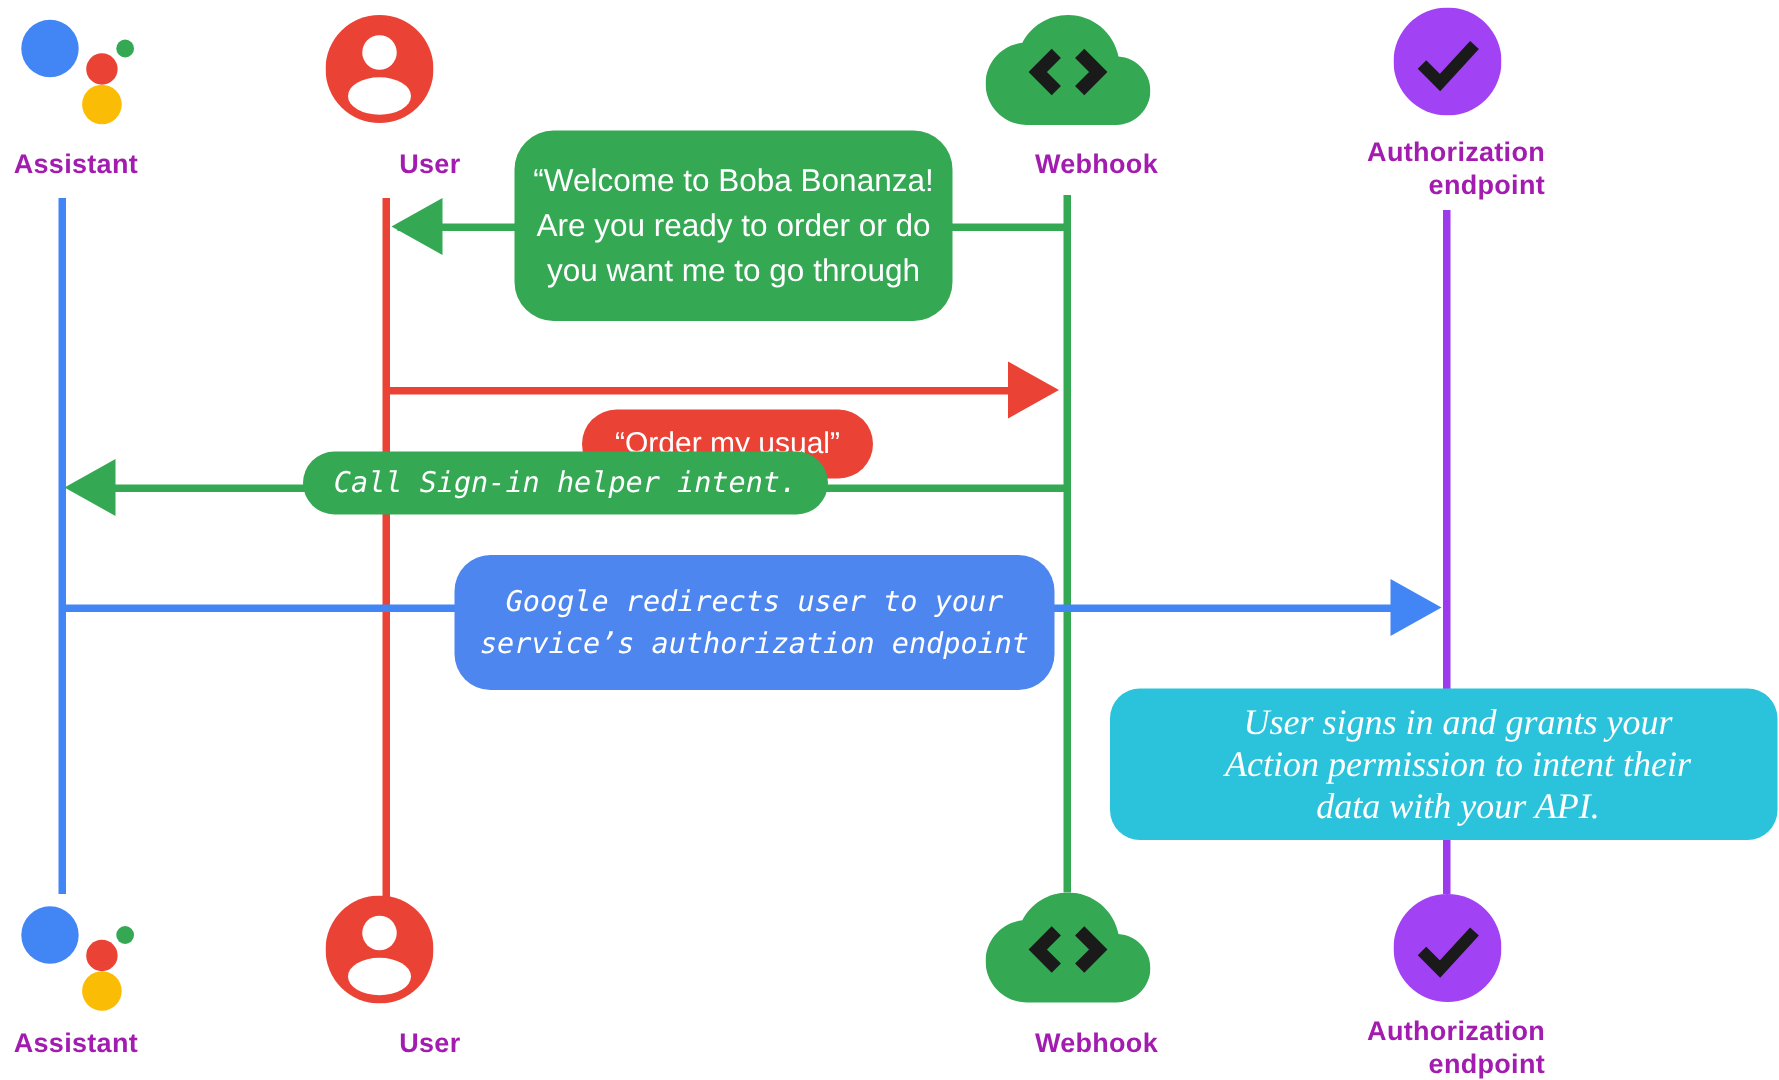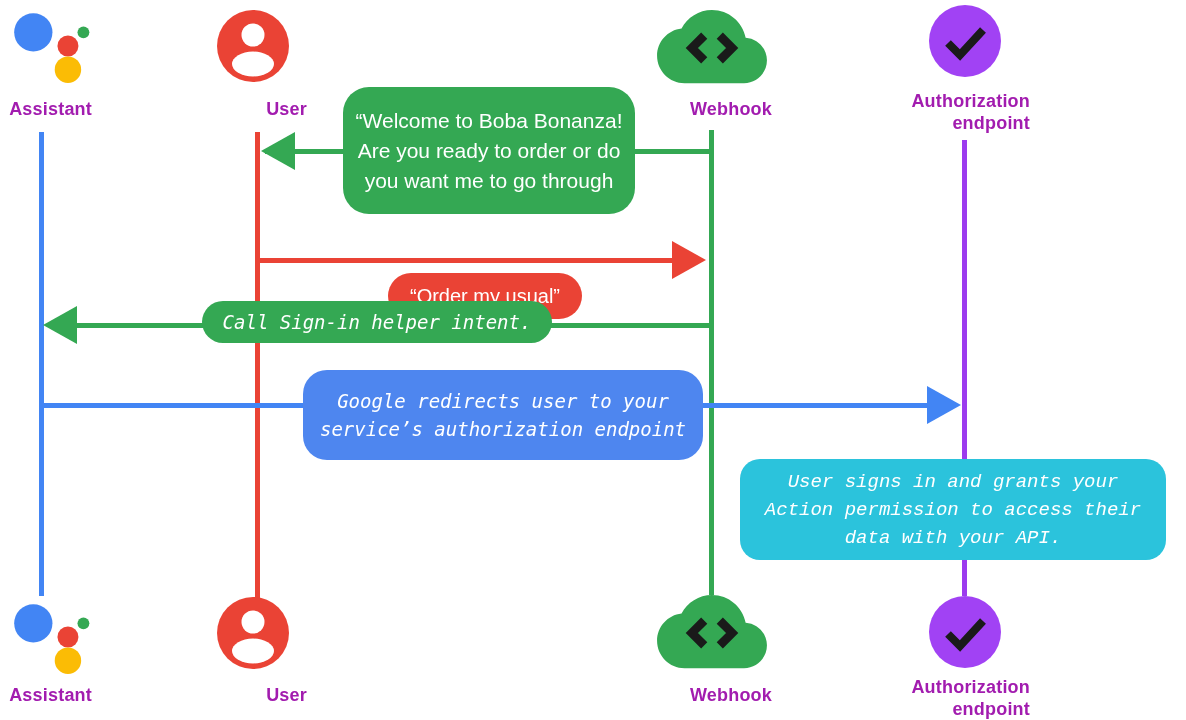--- a/index.html
+++ b/index.html
@@ -34,21 +34,21 @@
             justify-content:center; align-items:center; z-index:5; }
   .b1 { left:343px; top:87px;  width:292px; height:127px; background:#34A853; border-radius:26px;
         font-size:21px; line-height:30px; }
   .b2 { left:388px; top:237px; width:194px; height:46px;  background:#EA4335; border-radius:23px;
         font-size:20px;margin-top:36px; }
   .b3 { left:202px; top:301px; width:350px; height:42px;  background:#34A853; border-radius:24px;
         font-family:"DejaVu Sans Mono",monospace; font-style:italic; font-size:19px; }
   .b4 { left:303px; top:370px; width:400px; height:90px;  background:#4E86EF; border-radius:24px;
         font-family:"DejaVu Sans Mono",monospace; font-style:italic; font-size:19px; line-height:28px; }
   .b5 { left:740px; top:459px; width:426px; height:101px; background:#2BC3DC; border-radius:20px;
-        font-family:Liberation Mono, monospace; font-style:italic; font-size:19px; line-height:28px; }
+        font-family:Liberation Serif, serif; font-style:italic; font-size:24px; line-height:28px;padding-left:19px; }
 
   
   .actor-icon { position:absolute; z-index:6; }
   .ai-assistant-top { left:8px;   top:5px; }
   .ai-user-top      { left:217px; top:10px; }
   .ai-webhook-top   { left:657px; top:10px; }
   .ai-auth-top      { left:929px; top:5px; }
   .ai-assistant-bot { left:8px;   top:596px; }
   .ai-user-bot      { left:217px; top:597px; }
   .ai-webhook-bot   { left:657px; top:595px; }
@@ -98,21 +98,21 @@
     <div>Call Sign-in helper intent.</div>
   </div>
 
   <div class="bubble b4">
     <div>Google redirects user to your</div>
     <div>service’s authorization endpoint</div>
   </div>
 
   <div class="bubble b5">
     <div>User signs in and grants your</div>
-    <div>Action permission to access their</div>
+    <div>Action permission to intent their</div>
     <div>data with your API.</div>
   </div>
 
   <div class="actor-icon ai-assistant-top">
     <svg width="88" height="82" viewBox="0 0 95 90">
       <circle cx="27" cy="30" r="21" fill="#4285F4"></circle>
       <circle cx="65" cy="45" r="11.5" fill="#EA4335"></circle>
       <circle cx="82" cy="30" r="6.5" fill="#34A853"></circle>
       <circle cx="65" cy="71" r="14.5" fill="#FBBC05"></circle>
     </svg>

